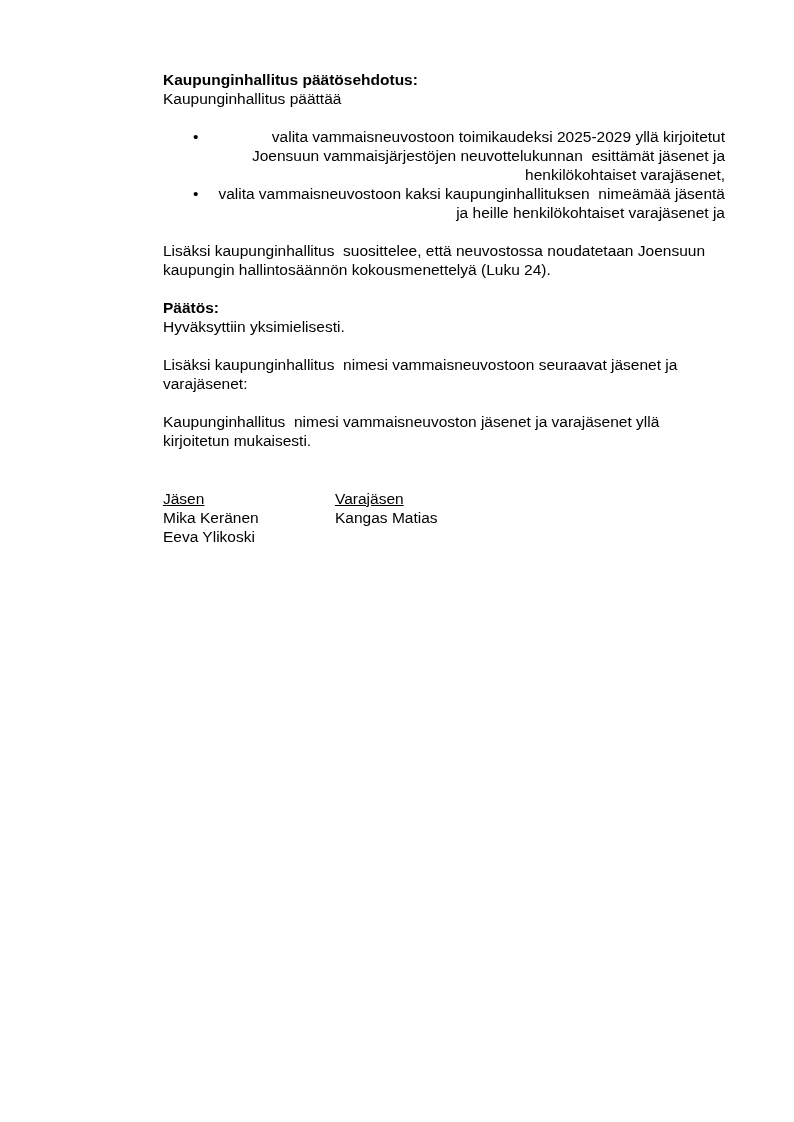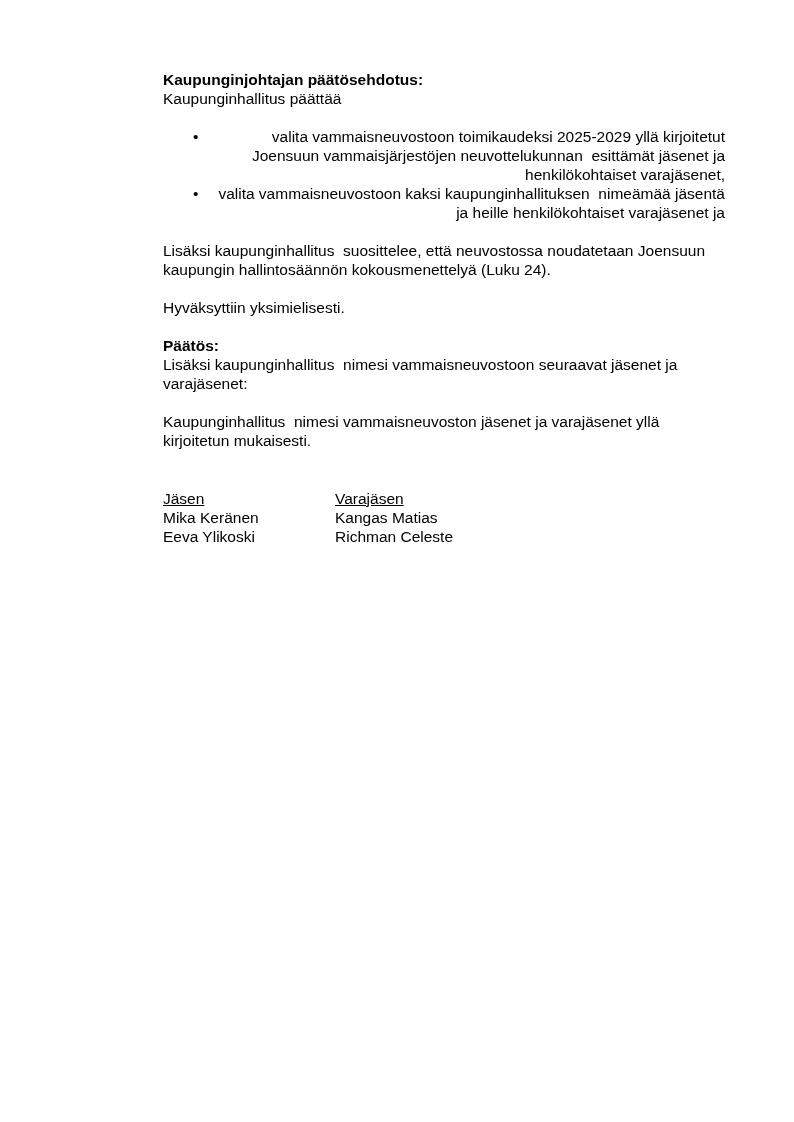--- a/index.html
+++ b/index.html
@@ -54,45 +54,44 @@
     text-decoration: underline;
     margin-top: 20px;
   }
 </style>
 </head>
 <body>
 
 <div class="page">
   <div class="content">
 
-    <div class="para no-gap bold">Kaupunginjohtajan päätösehdotus:</div>
+    <div class="para no-gap bold">Kaupunginhallitus päätösehdotus:</div>
 
     <div class="para">Kaupunginhallitus päättää</div>
 
     <ul class="bullet-list">
       <li>valita vammaisneuvostoon toimikaudeksi 2025-2029 yllä kirjoitetut Joensuun vammaisjärjestöjen neuvottelukunnan  esittämät jäsenet ja henkilökohtaiset varajäsenet,</li>
       <li>valita vammaisneuvostoon kaksi kaupunginhallituksen  nimeämää jäsentä ja heille henkilökohtaiset varajäsenet ja</li>
     </ul>
 
     <div class="para">Lisäksi kaupunginhallitus  suosittelee, että neuvostossa noudatetaan Joensuun kaupungin hallintosäännön kokousmenettelyä (Luku 24).</div>
 
+    <div class="para no-gap bold">Päätös:</div>
+
     <div class="para">Hyväksyttiin yksimielisesti.</div>
-
-    <div class="para no-gap bold">Päätös:</div>
 
     <div class="para">Lisäksi kaupunginhallitus  nimesi vammaisneuvostoon seuraavat jäsenet ja varajäsenet:</div>
 
     <div class="para">Kaupunginhallitus  nimesi vammaisneuvoston jäsenet ja varajäsenet yllä kirjoitetun mukaisesti.</div>
 
     <div class="members-table">
       <div class="cell col-header">Jäsen</div>
       <div class="cell col-header">Varajäsen</div>
 
       <div class="cell">Mika Keränen</div>
       <div class="cell">Kangas Matias</div>
 
       <div class="cell">Eeva Ylikoski</div>
-      <div class="cell">Richman Celeste</div>
     </div>
 
 
   </div>
 </div>
 
 </body></html>

